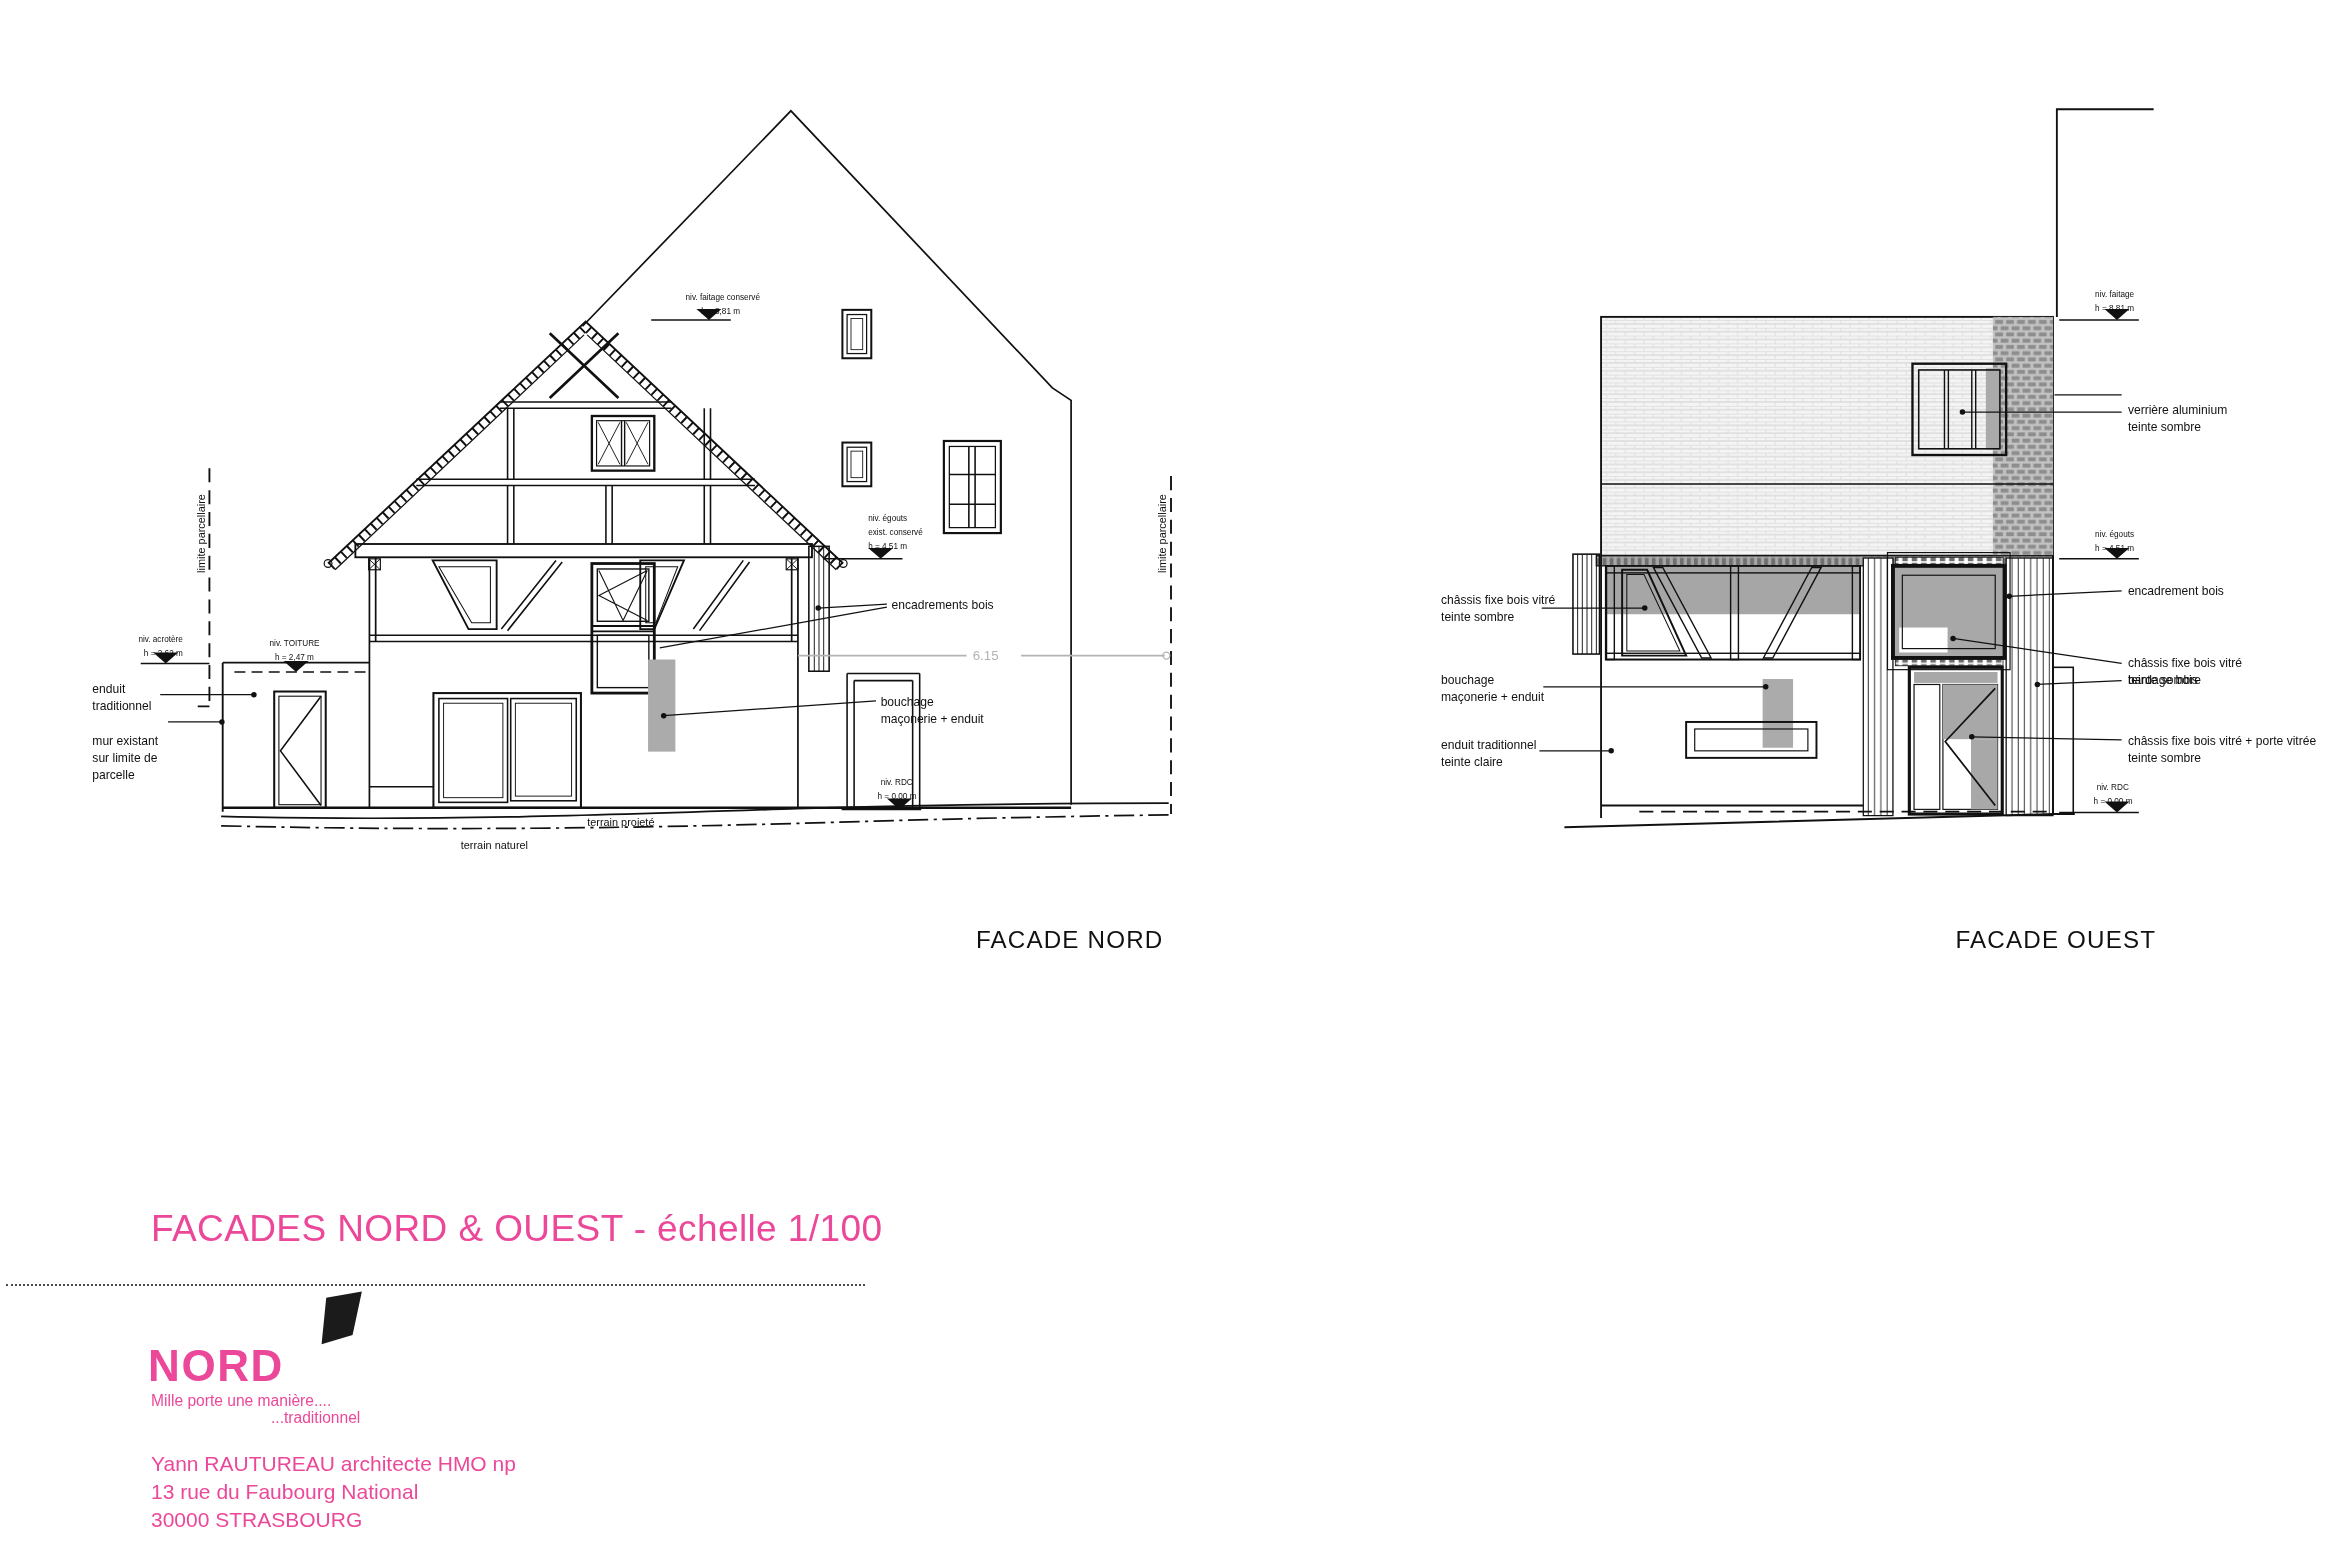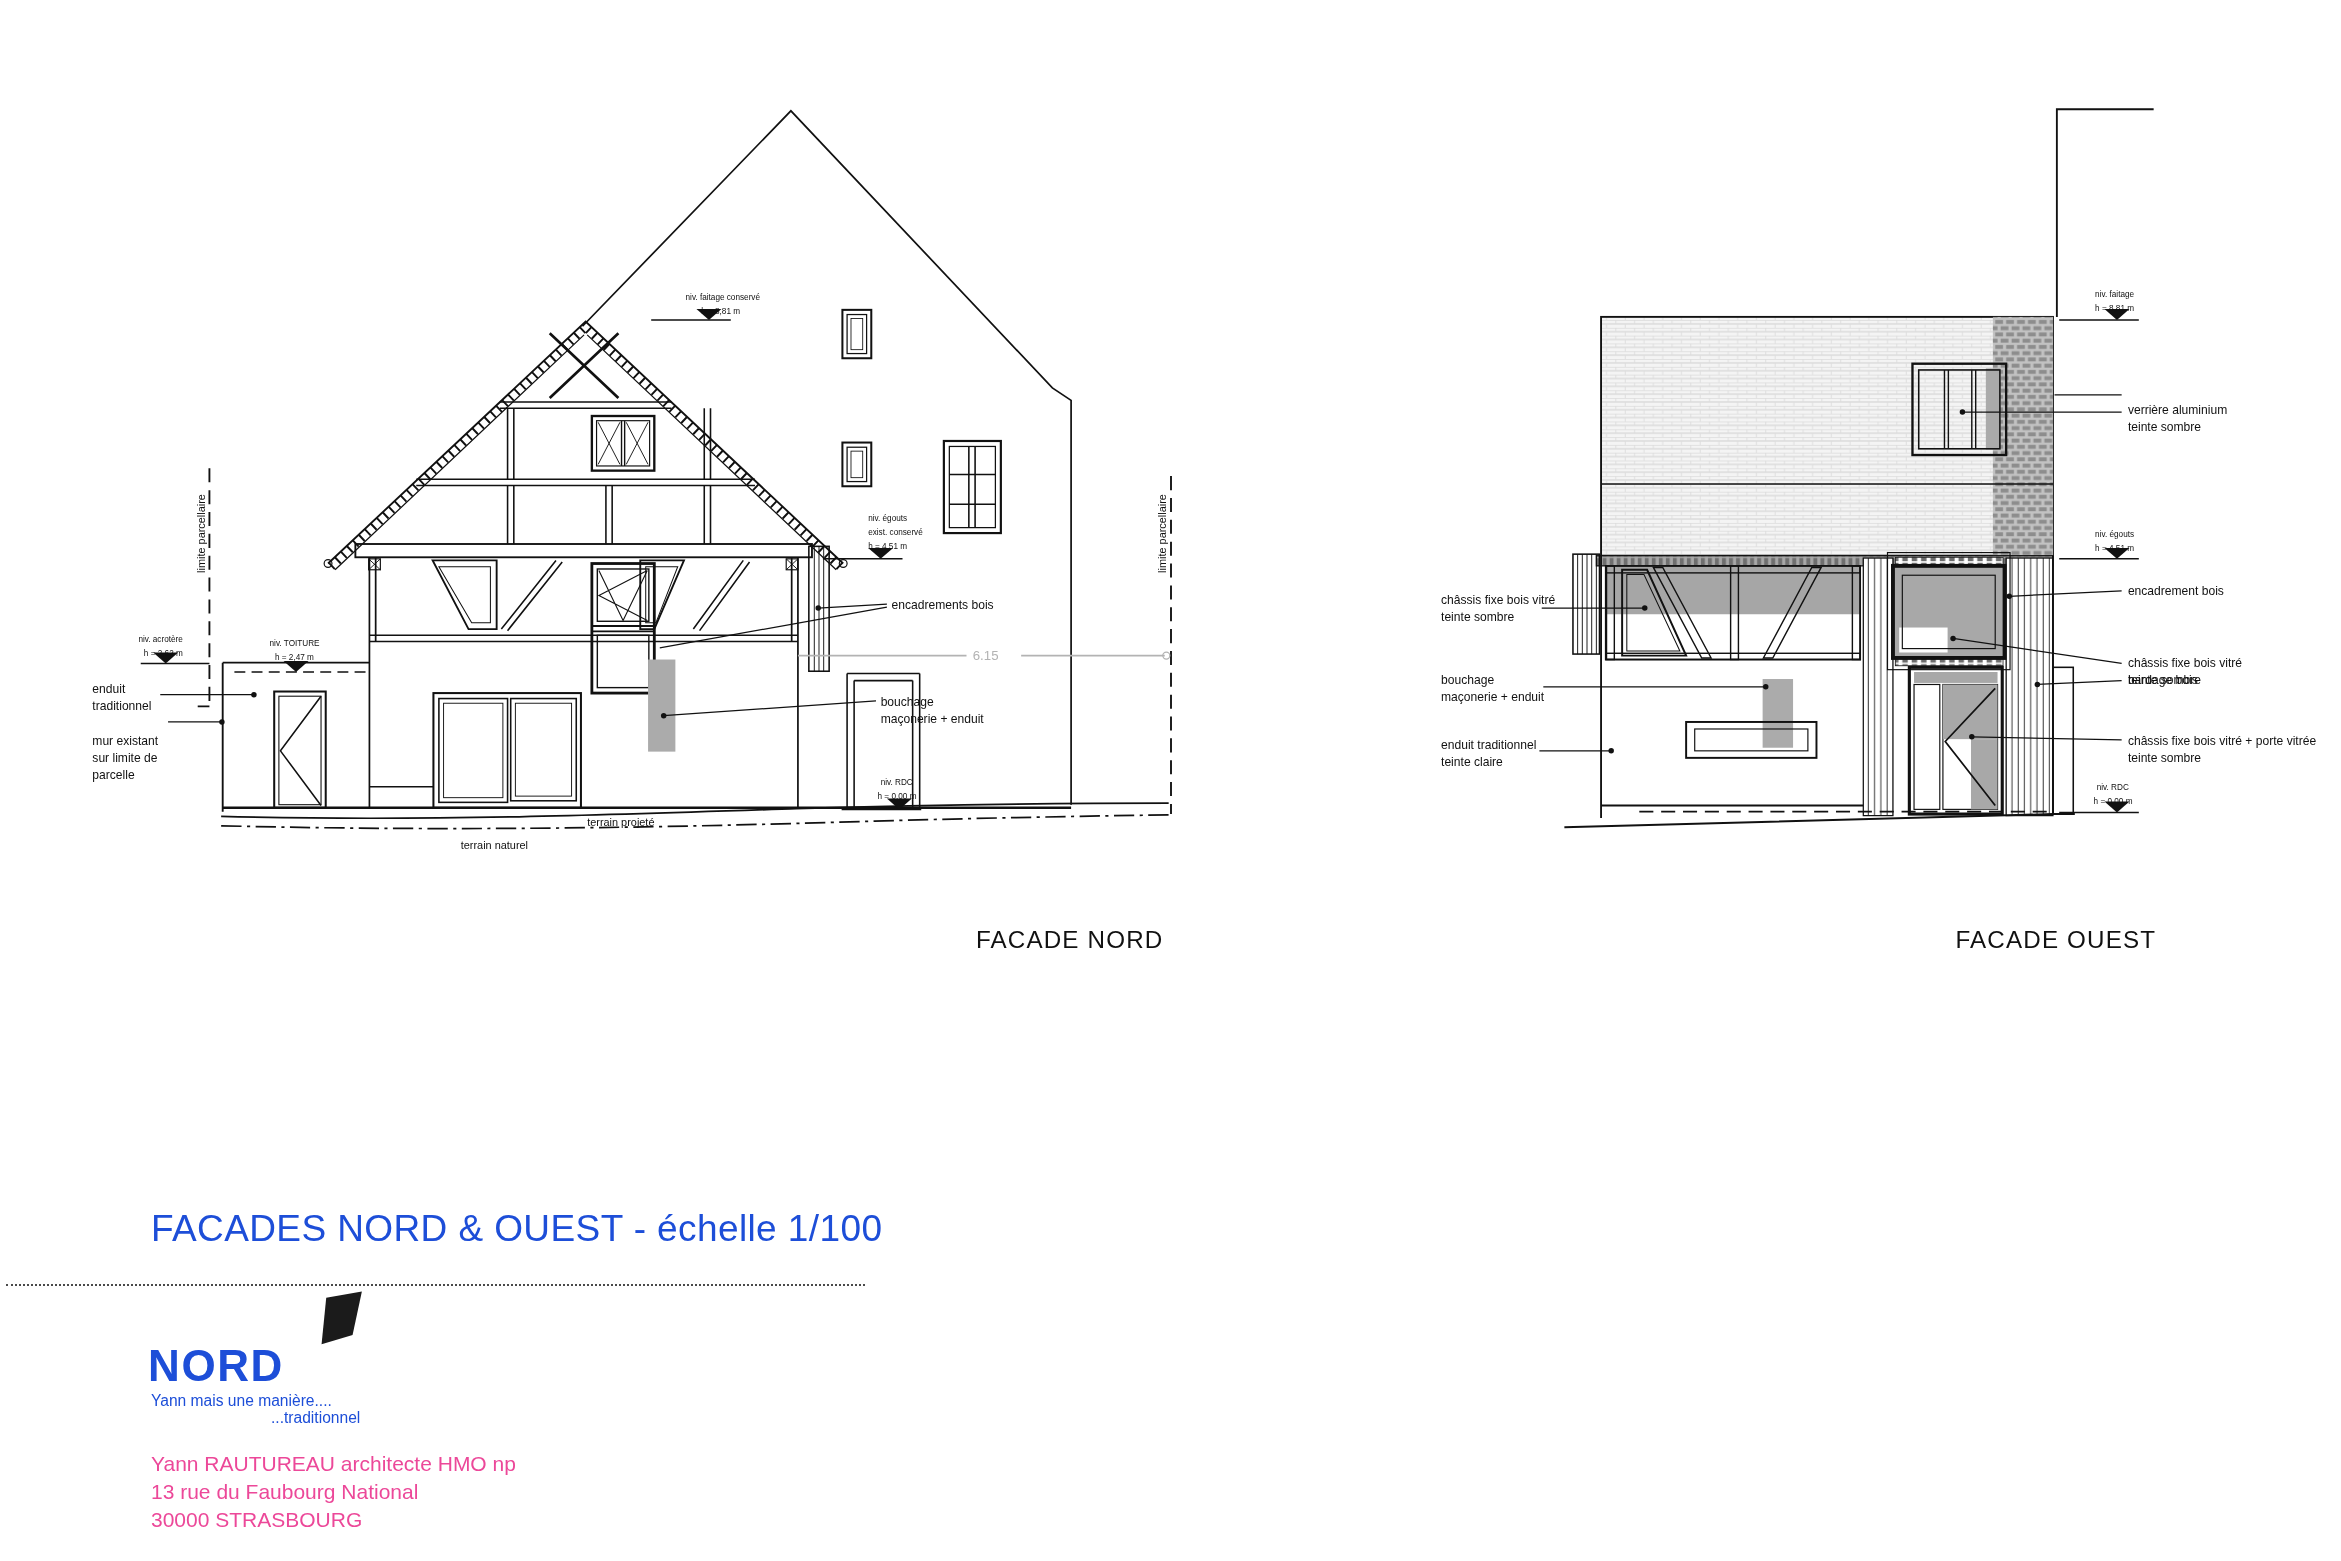--- a/index.html
+++ b/index.html
@@ -10,21 +10,21 @@
   .t{font-family:"Liberation Sans",sans-serif;fill:#111;}
   .ts{font-size:10.5px;}
   .tm{font-size:15.5px;}
   .tt{font-size:14px;}
   .cap{font-size:31px;letter-spacing:1.5px;}
   .dim{font-size:17px;fill:#b3b3b3;}
   .dash{stroke-dasharray:18,10;}
   .dashT{stroke-dasharray:14,8;}
   .dashdot{stroke-dasharray:26,7,4,7;}
   
-  .tb{position:absolute;color:#1d4ed8;}
+  .tb{position:absolute;color:#ec4899;}
   #main-title{left:151px;top:1208px;font-size:37px;letter-spacing:0.4px;}
   #dotline{position:absolute;left:6.2px;top:1284px;width:859px;border-top:2px dotted #4a4a4a;}
   #logo-word{left:148px;top:1341px;font-size:44px;font-weight:bold;letter-spacing:1.6px;}
   #logo-accent{position:absolute;left:315px;top:1290px;}
   #tagline1{left:151px;top:1392px;font-size:15.6px;}
   #tagline2{left:271px;top:1409px;font-size:15.6px;}
   #address{left:151px;top:1450px;font-size:21px;line-height:28px;color:#ec4899;}
 </style>
 </head>
 <body>
@@ -350,21 +350,21 @@
   </g>
 </svg>
 
   <div class="tb" id="main-title">FACADES NORD &amp; OUEST - échelle 1/100</div>
   <div id="dotline"></div>
 
   <svg id="logo-accent" width="55" height="62" viewBox="0 0 70 80">
     <polygon points="14,10 60,2 48,58 8,70" fill="#1b1b1b"></polygon>
   </svg>
   <div class="tb" id="logo-word">NORD</div>
-  <div class="tb" id="tagline1">Yann mais une manière....</div>
+  <div class="tb" id="tagline1">Mille porte une manière....</div>
   <div class="tb" id="tagline2">...traditionnel</div>
 
   <div class="tb" id="address">
     <div>Yann RAUTUREAU architecte HMO np</div>
     <div>13 rue du Faubourg National</div>
     <div>30000 STRASBOURG</div>
   </div>
 
 </div>
 

